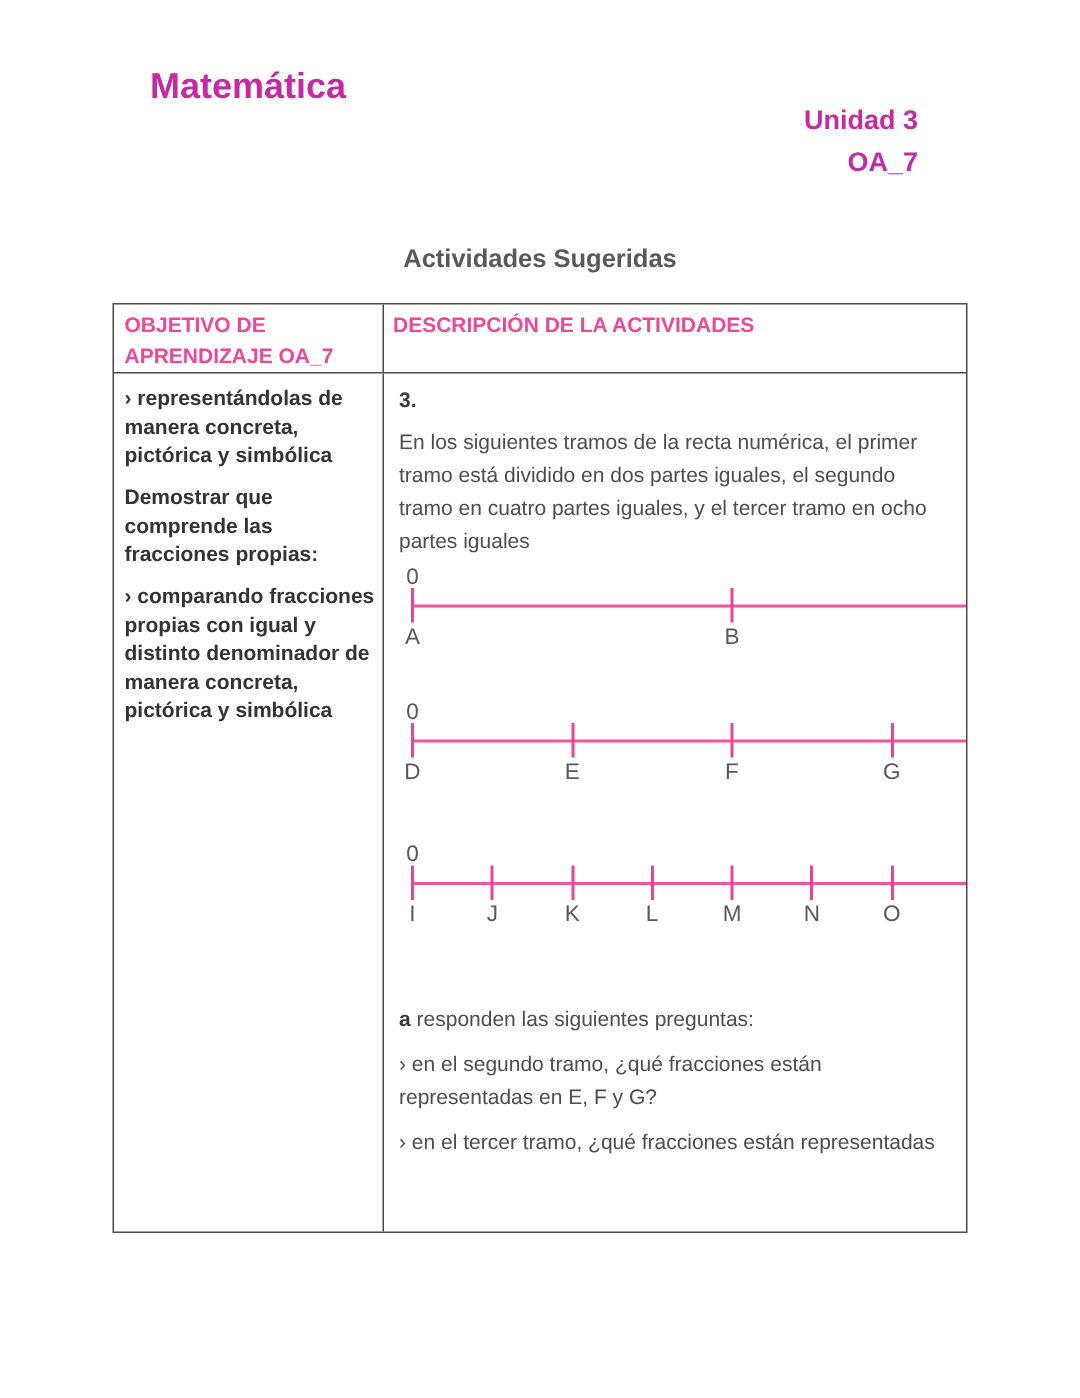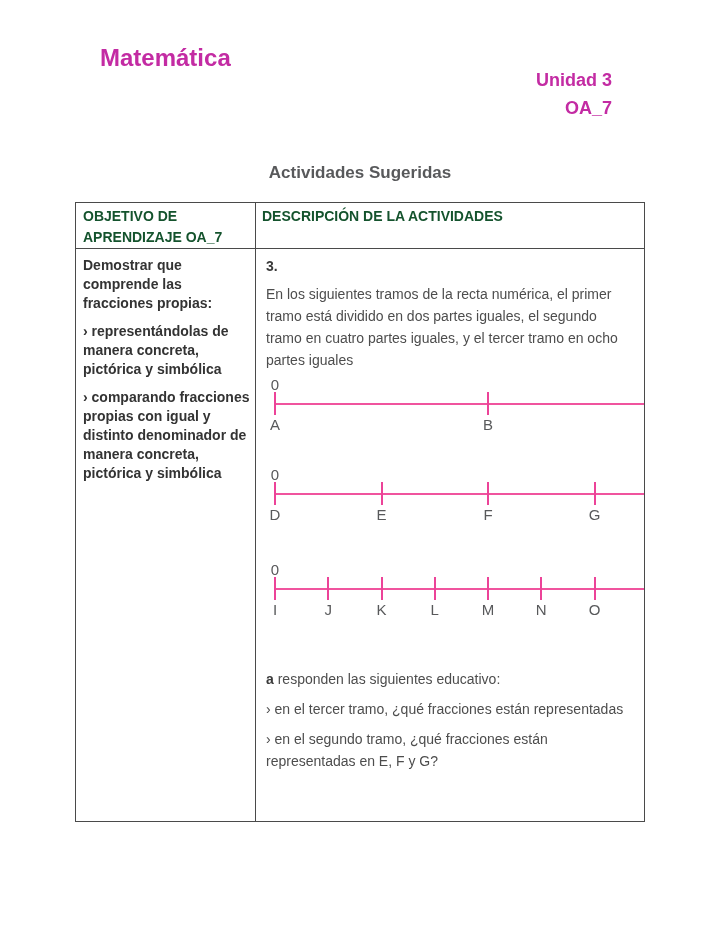--- a/index.html
+++ b/index.html
@@ -29,21 +29,21 @@
   
   .doc-table {
     position:absolute; left:75px; top:202px; width:570px;
     border:1px solid #4a4a4a;
   }
   .t-head { display:flex; height:46px; border-bottom:1px solid #4a4a4a; }
   .t-body { display:flex; height:572px; }
   .c1 { width:180px; border-right:1px solid #4a4a4a; }
   .c2 { width:388px; flex:1; }
 
-  .head-cell { font-size:14px; font-weight:bold; color:#14532d; line-height:21px; }
+  .head-cell { font-size:14px; font-weight:bold; color:#ec4899; line-height:21px; }
   .head-cell.obj { padding:3px 6px 0 7px; text-align:left; }
   .head-cell.desc { padding:3px 6px 0 6px; text-align:left; }
 
   
   .obj-cell { padding:7px 5px 0 7px; font-size:14px; font-weight:bold; color:#333333; line-height:19px; }
   .obj-cell p { margin:0 0 9px 0; }
 
   
   .desc-cell { padding:6px 0 0 10px; font-size:14px; color:#4d4d4d; line-height:22px; position:relative; overflow:hidden; }
   .desc-cell p { margin:0 8px 0 0; }
@@ -85,22 +85,22 @@
   <div class="section-title">Actividades Sugeridas</div>
 
   <div class="doc-table">
     <div class="t-head">
       <div class="c1 head-cell obj">OBJETIVO DE APRENDIZAJE OA_7</div>
       <div class="c2 head-cell desc">DESCRIPCIÓN DE LA ACTIVIDADES</div>
     </div>
     <div class="t-body">
 
       <div class="c1 obj-cell">
+        <p>› representándolas de manera concreta, pictórica y simbólica</p>
         <p>Demostrar que comprende las fracciones propias:</p>
-        <p>› representándolas de manera concreta, pictórica y simbólica</p>
         <p>› comparando fracciones propias con igual y distinto denominador de manera concreta, pictórica y simbólica</p>
       </div>
 
       <div class="c2 desc-cell">
         <p class="activity-number">3.</p>
         <p class="activity-intro">En los siguientes tramos de la recta numérica, el primer tramo está dividido en dos partes iguales, el segundo tramo en cuatro partes iguales, y el tercer tramo en ocho partes iguales</p>
 
         <div class="numberline nl-1">
             <span class="nl-zero" style="left: 9px;">0</span>
             <div class="nl-line" style="left: 9px;"></div>
@@ -133,22 +133,22 @@
             <div class="nl-tick" style="left: 167.75px;"></div>
             <span class="nl-label" style="left: 168.75px;">L</span>
             <div class="nl-tick" style="left: 221px;"></div>
             <span class="nl-label" style="left: 222px;">M</span>
             <div class="nl-tick" style="left: 274.25px;"></div>
             <span class="nl-label" style="left: 275.25px;">N</span>
             <div class="nl-tick" style="left: 327.5px;"></div>
             <span class="nl-label" style="left: 328.5px;">O</span>
           </div>
 
-        <p class="prompt"><b>a</b><span> responden las siguientes educativo:</span></p>
+        <p class="prompt"><b>a</b><span> responden las siguientes preguntas:</span></p>
 
+        <p class="question">› en el segundo tramo, ¿qué fracciones están representadas en E, F y G?</p>
         <p class="question">› en el tercer tramo, ¿qué fracciones están representadas</p>
-        <p class="question">› en el segundo tramo, ¿qué fracciones están representadas en E, F y G?</p>
       </div>
 
     </div>
   </div>
 
 </div>
 
 </body></html>

